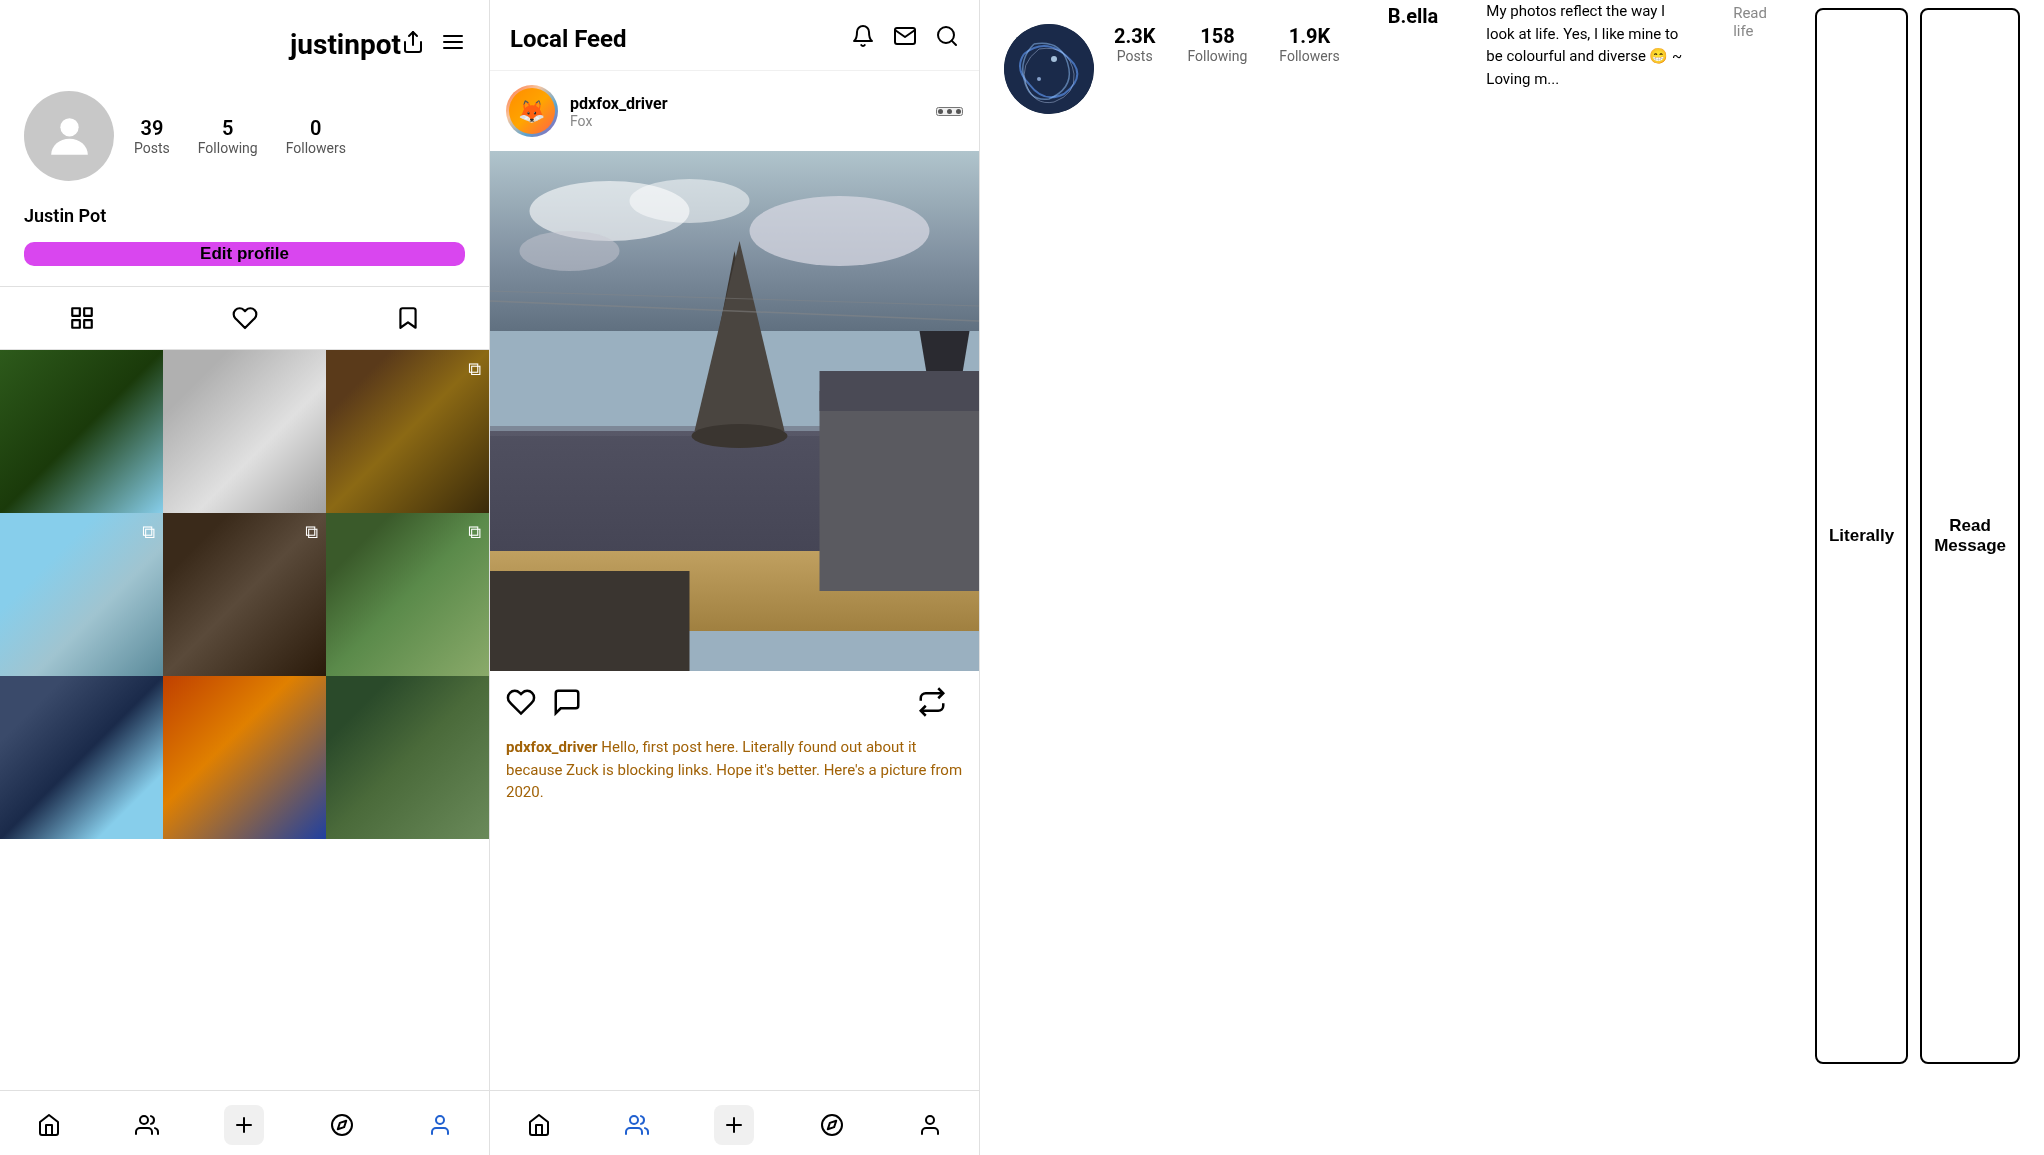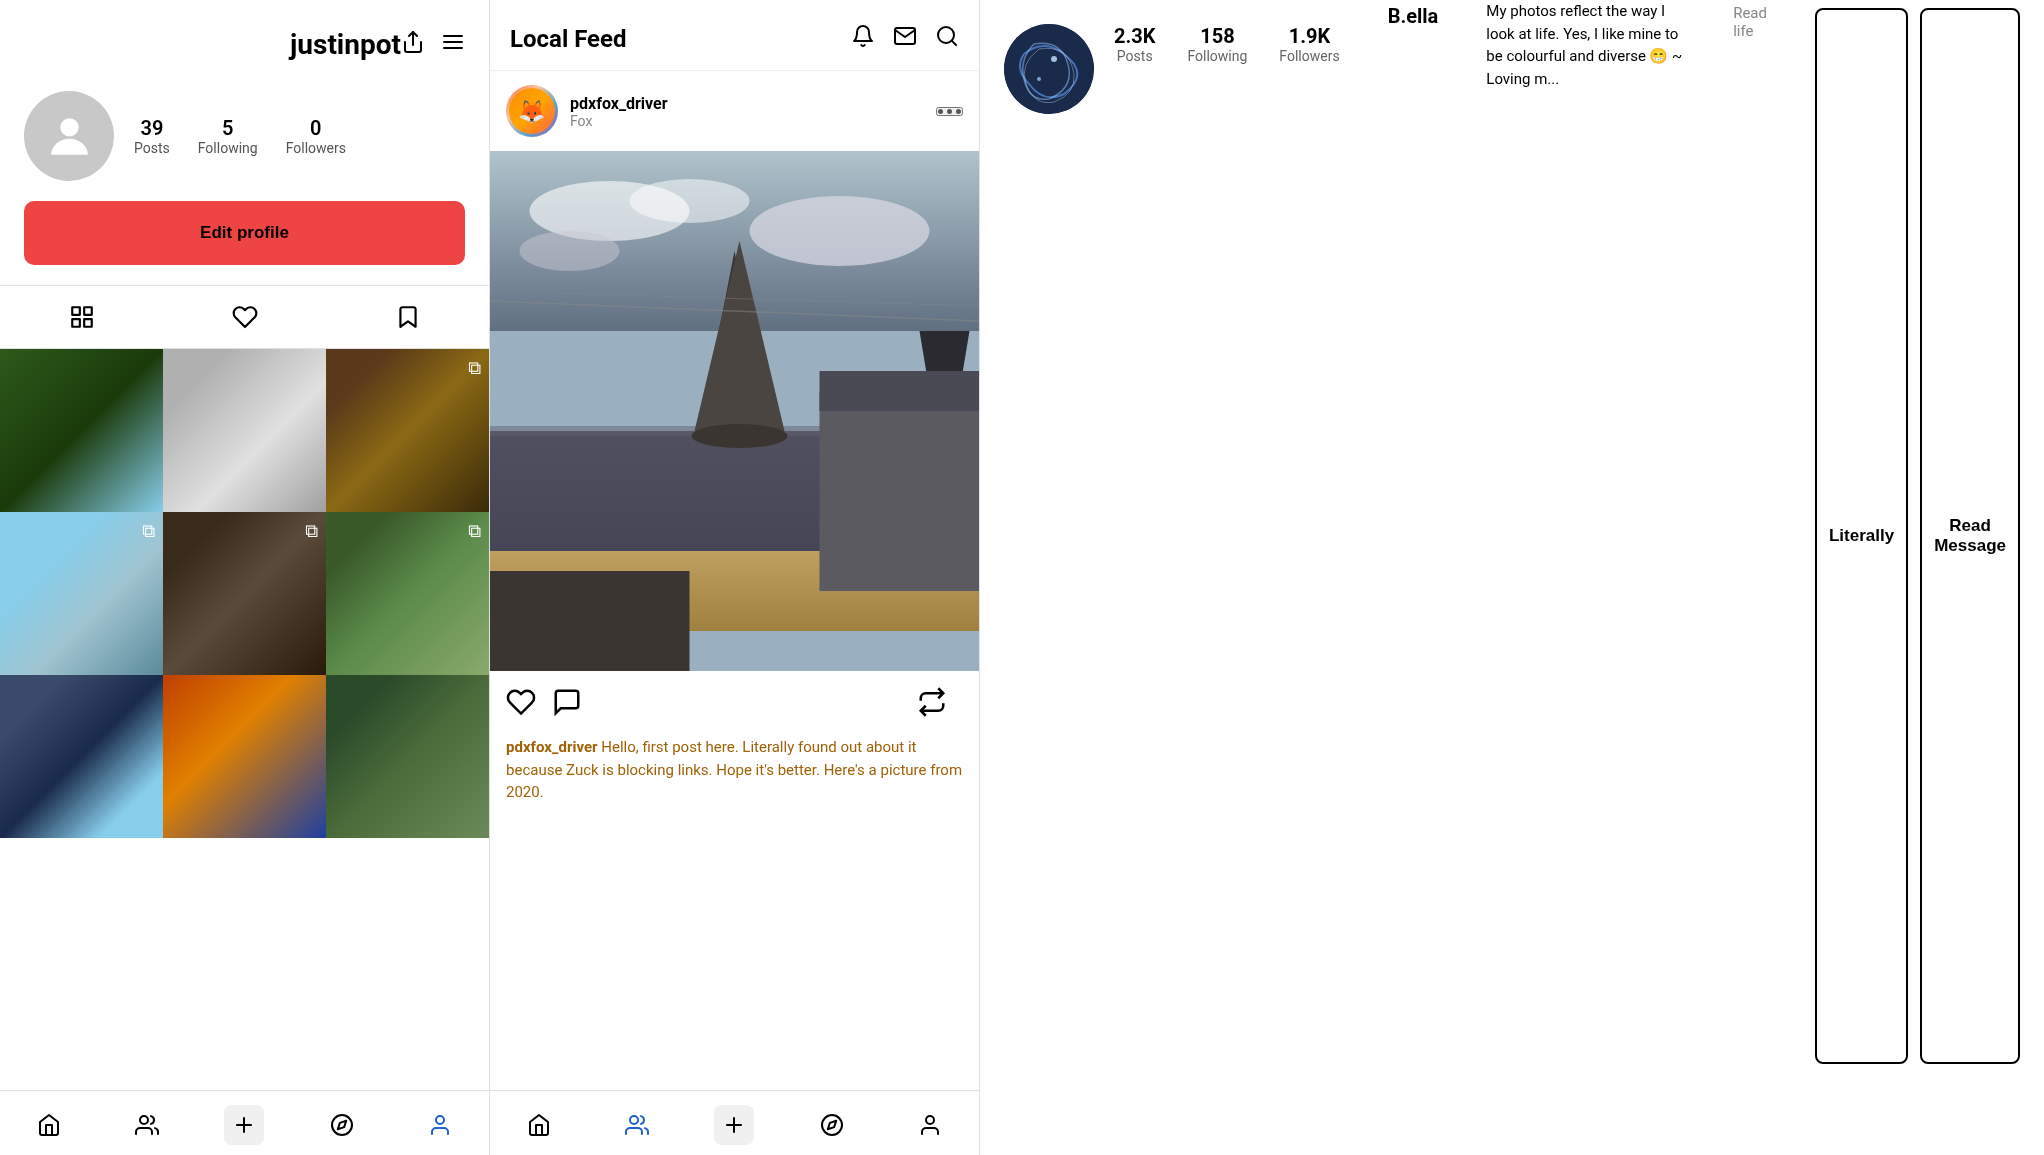--- a/index.html
+++ b/index.html
@@ -98,22 +98,22 @@
 
     .profile-name {
       padding: 4px 24px 16px;
       font-size: 18px;
       font-weight: 600;
       color: #000;
     }
 
     .edit-profile-btn {
       margin: 0 24px 20px;
-      padding: 22px;
-      background: #ef4444;
+      padding: 2px;
+      background: #d946ef;
       border: none;
       border-radius: 10px;
       font-size: 17px;
       font-weight: 600;
       cursor: pointer;
       color: #000;
       width: calc(100% - 48px);
     }
 
     .tab-row {
@@ -535,20 +535,21 @@
         <span class="stat-number">5</span>
         <span class="stat-label">Following</span>
       </div>
       <div class="stat-item">
         <span class="stat-number">0</span>
         <span class="stat-label">Followers</span>
       </div>
     </div>
   </div>
 
+  <div class="profile-name">Justin Pot</div>
 
   <button class="edit-profile-btn">Edit profile</button>
 
   <div class="tab-row">
     <div class="tab-item">
       <svg class="svg-icon" viewBox="0 0 24 24">
         <rect x="3" y="3" width="7" height="7"></rect>
         <rect x="14" y="3" width="7" height="7"></rect>
         <rect x="3" y="14" width="7" height="7"></rect>
         <rect x="14" y="14" width="7" height="7"></rect>

